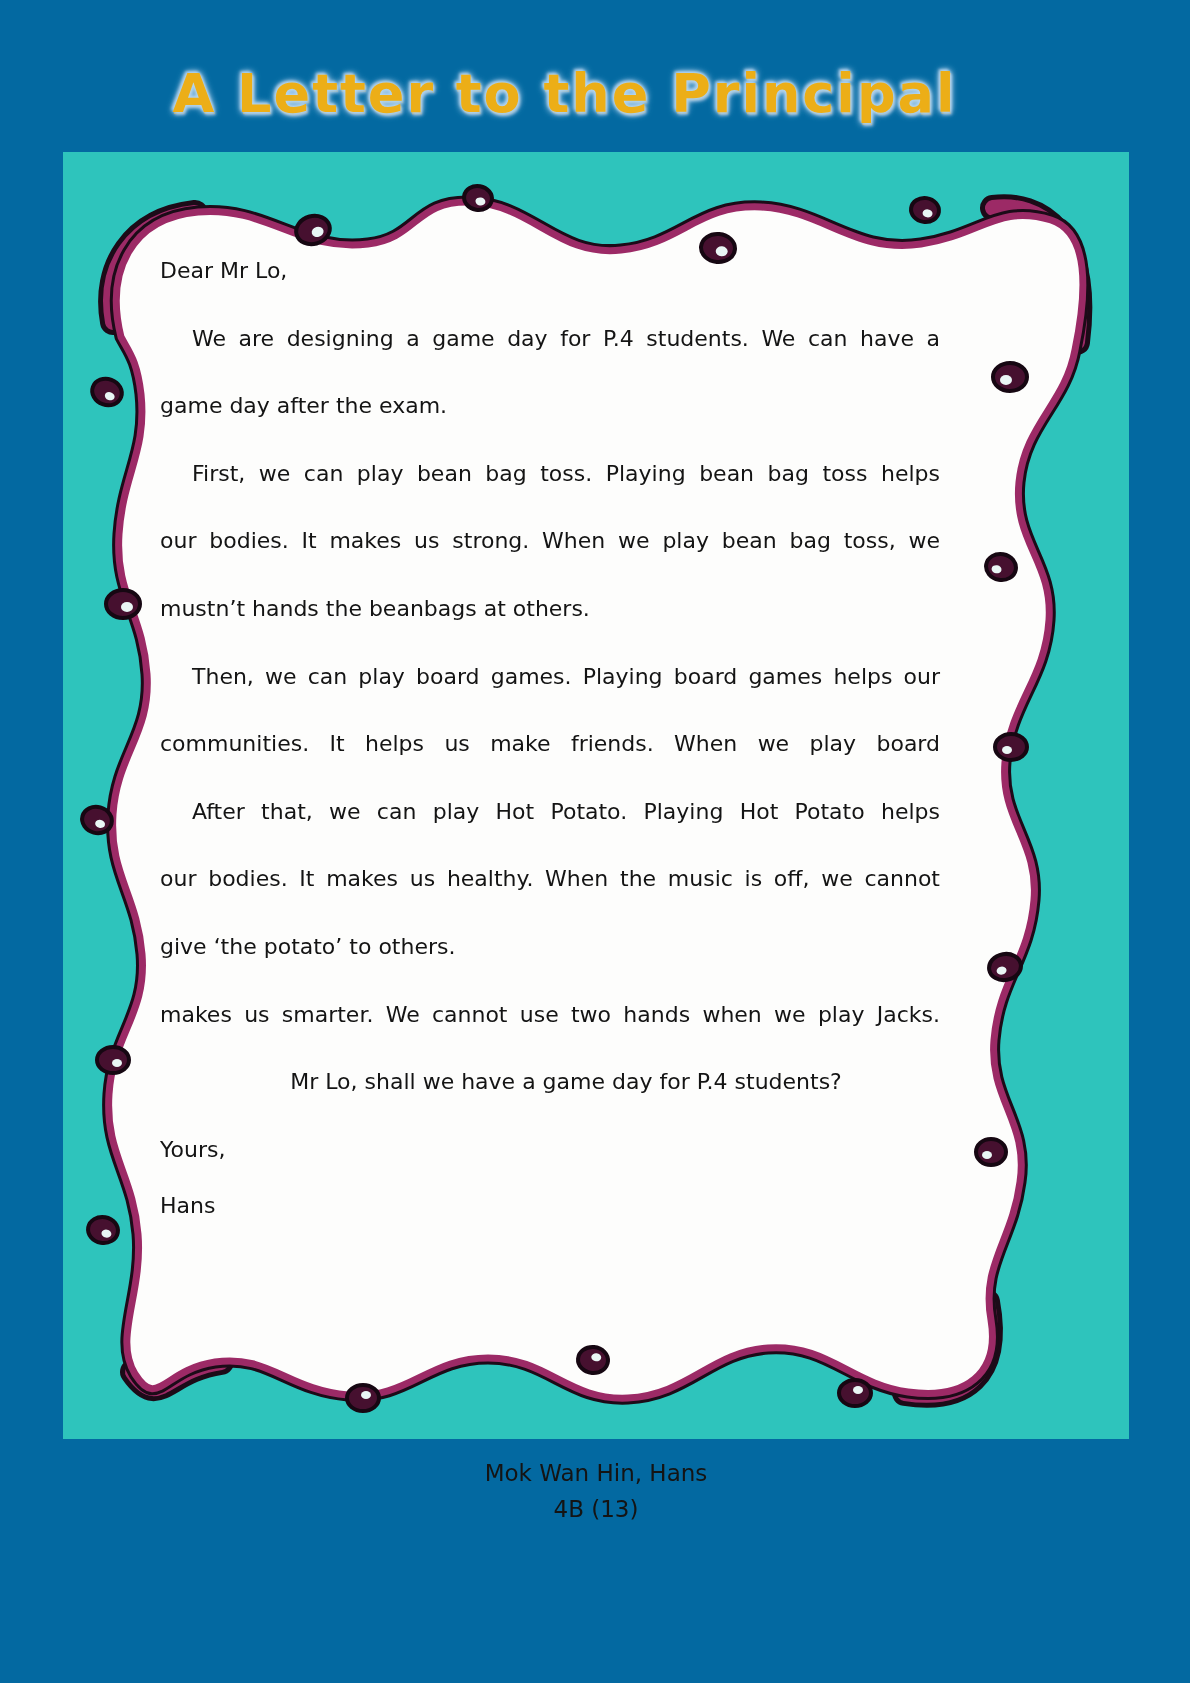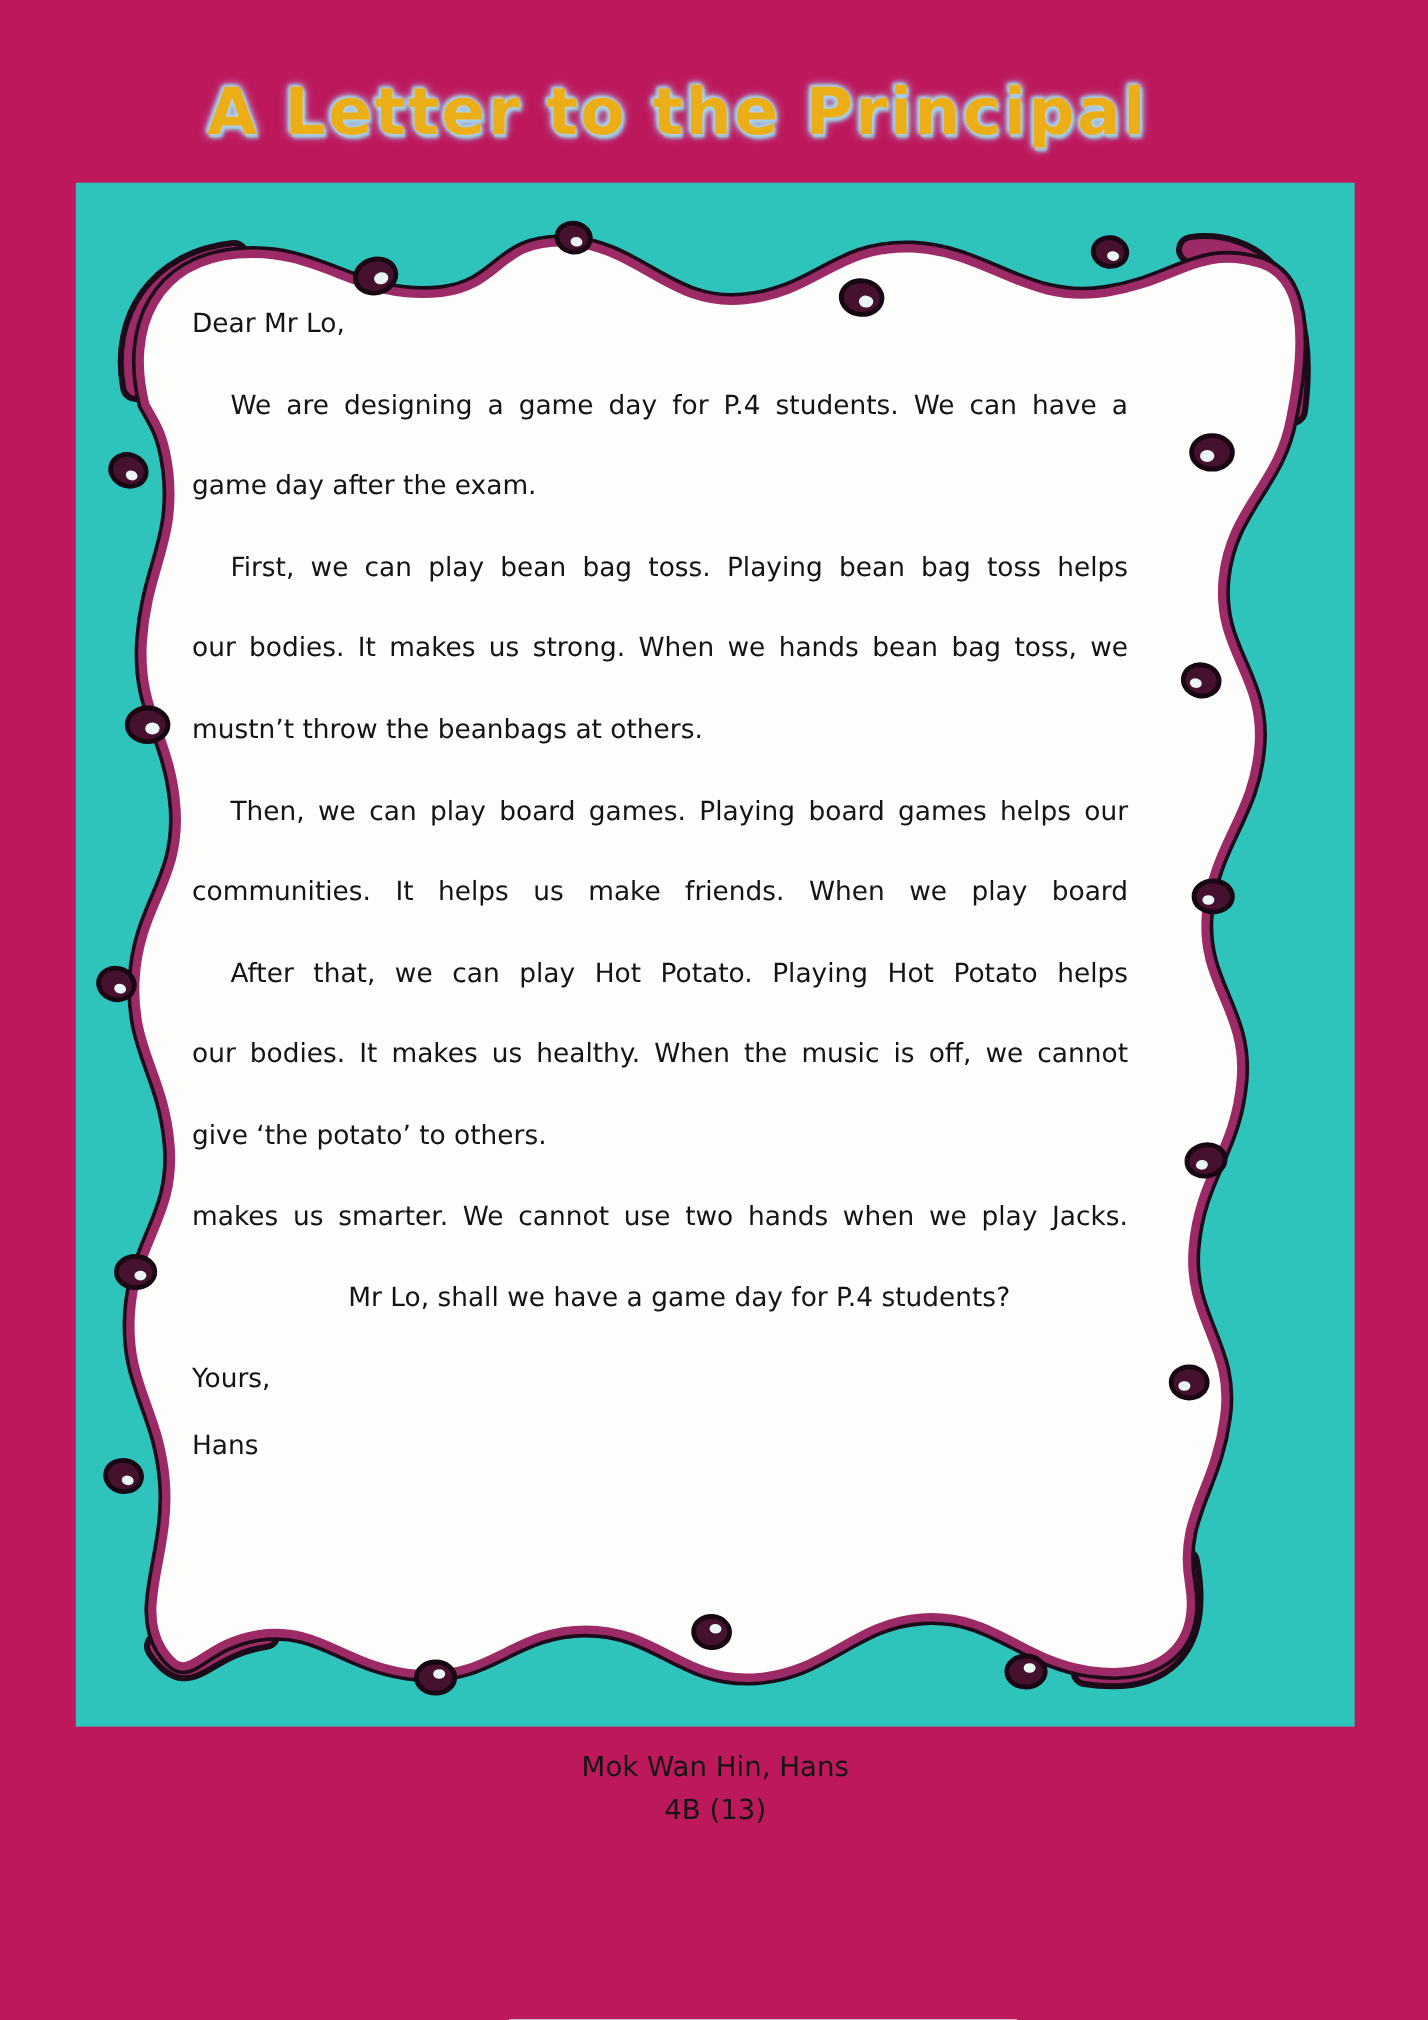--- a/index.html
+++ b/index.html
@@ -1,19 +1,19 @@
 <!DOCTYPE html>
 <html><head>
 <meta charset="utf-8">
 <style>
   html,body{margin:0;padding:0;background:#ffffff;}
   .page{
     position:relative;
     width:1190px;height:1683px;
-    background:#be185d;
+    background:#0369a1;
     font-family:"DejaVu Sans", sans-serif;
     overflow:hidden;
   }
   .title{
     position:absolute;
     left:0;top:62px;width:1129px;
     text-align:center;
     font-size:54px;
     font-weight:bold;
     letter-spacing:2px;
@@ -198,22 +198,22 @@
             <ellipse cx="3" cy="-3" rx="5" ry="4" fill="#e9f6f5"></ellipse>
           </g>
       </g>
     </svg>
 
     <div class="letter-body">
         <div class="ln">Dear Mr Lo,</div>
         <div class="ln ind jst">We are designing a game day for P.4 students. We can have a</div>
         <div class="ln">game day after the exam.</div>
         <div class="ln ind jst">First, we can play bean bag toss. Playing bean bag toss helps</div>
-        <div class="ln jst">our bodies. It makes us strong. When we hands bean bag toss, we</div>
-        <div class="ln">mustn’t throw the beanbags at others.</div>
+        <div class="ln jst">our bodies. It makes us strong. When we play bean bag toss, we</div>
+        <div class="ln">mustn’t hands the beanbags at others.</div>
         <div class="ln ind jst">Then, we can play board games. Playing board games helps our</div>
         <div class="ln jst">communities. It helps us make friends. When we play board</div>
         <div class="ln ind jst">After that, we can play Hot Potato. Playing Hot Potato helps</div>
         <div class="ln jst">our bodies. It makes us healthy. When the music is off, we cannot</div>
         <div class="ln">give ‘the potato’ to others.</div>
         <div class="ln jst">makes us smarter. We cannot use two hands when we play Jacks.</div>
         <div class="ln ind">Mr Lo, shall we have a game day for P.4 students?</div>
         <div class="ln rt">Yours,</div>
         <div class="ln rt sm">Hans</div>
       </div>

